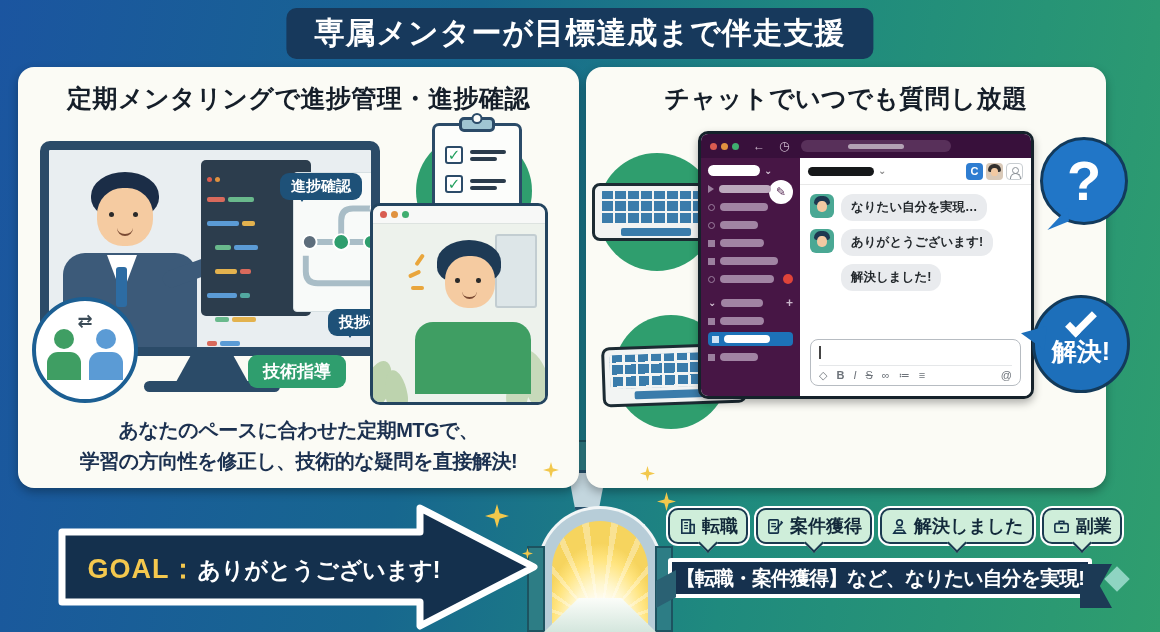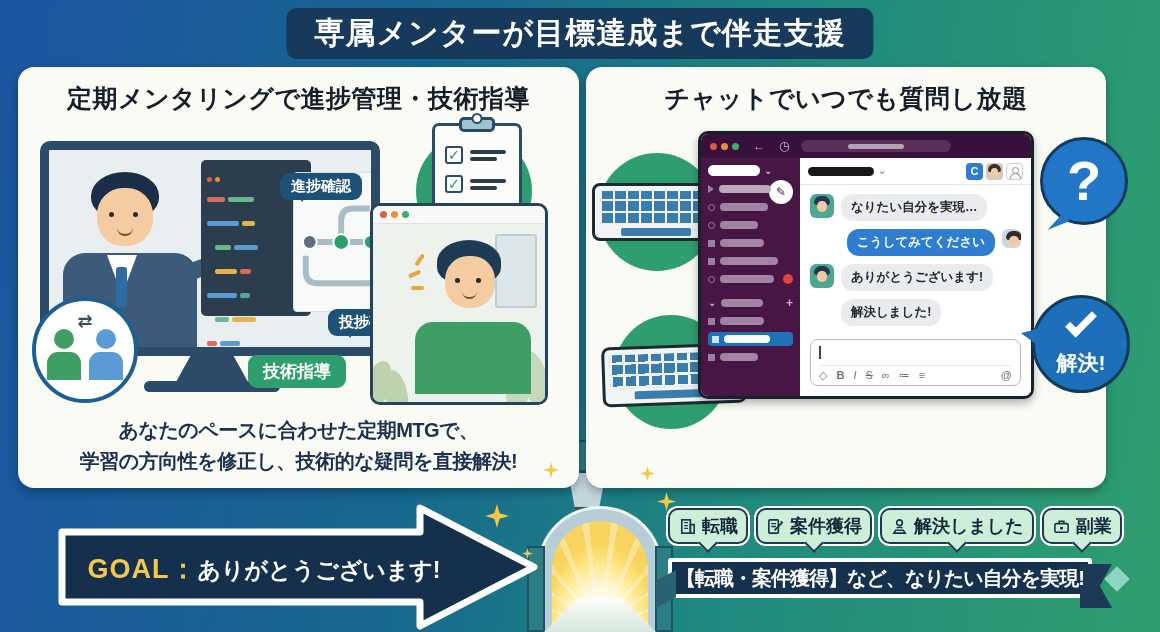--- a/index.html
+++ b/index.html
@@ -147,21 +147,21 @@
   .ctools .t-italic { font-style: italic; }
   .ctools .t-strike { text-decoration: line-through; }
   .ctools .t-mention { margin-left: auto; }
   .qbubble { position: absolute; left: 454px; top: 14px; width: 88px; height: 88px; background: #2176c7; border: 3.5px solid #123a5c;
     border-radius: 50%; z-index: 4; color: #fff; font-size: 56px; font-weight: 800; text-align: center; line-height: 82px; }
   .qbubble::after { content:""; position: absolute; left: 2px; bottom: -8px; width: 24px; height: 22px; background: #2176c7; clip-path: polygon(10% 100%, 95% 0, 100% 60%); }
   .solved { position: absolute; left: 446px; top: 172px; width: 98px; height: 98px; background: #1d6fba; border: 3px solid #133a5a;
     border-radius: 50%; z-index: 5; text-align: center; }
   .solved::before { content:""; position: absolute; left: -14px; top: 28px; width: 26px; height: 24px; background: #1d6fba; clip-path: polygon(0 30%, 100% 0, 90% 100%); }
   .solved .chk { display: inline-block; width: 30px; height: 15px; border-left: 7px solid #fff; border-bottom: 7px solid #fff; transform: rotate(-45deg); margin-top: 16px; }
-  .solved .lbl { color: #fff; font-size: 21px; font-weight: 800; margin-top: 16px; }
+  .solved .lbl { color: #fff; font-size: 25px; font-weight: 800; margin-top: 2px; }
 
   
   .pillar { position: absolute; left: 574px; top: 440px; width: 24px; height: 34px; background: #2d7d85; border: 2px solid #1d5360; z-index: 1; }
   .keystone { position: absolute; left: 566px; top: 470px; width: 42px; height: 40px; background: #c3d6de; border: 3px solid #27506b;
     clip-path: polygon(4% 0, 96% 0, 78% 100%, 22% 100%); z-index: 2; }
   .arch { position: absolute; left: 537px; top: 506px; width: 126px; height: 126px; background: #b7cdd8;
     border: 3px solid #f2f6f7; border-bottom: none; border-radius: 70px 70px 0 0; z-index: 2; }
   .arch::before { content:""; position: absolute; left: -13px; bottom: 0; width: 14px; height: 82px; background: #2d7d85; border: 2px solid #1d5360; }
   .arch::after { content:""; position: absolute; right: -13px; bottom: 0; width: 14px; height: 82px; background: #2d7d85; border: 2px solid #1d5360; }
   .arch .opening { position: absolute; left: 12px; right: 12px; top: 12px; bottom: 0; border-radius: 50px 50px 0 0;
@@ -193,21 +193,21 @@
 </head>
 <body>
 
 <div class="stage">
 
   <div class="title-band">
     <span>専属メンターが目標達成まで伴走支援</span>
   </div>
 
   <div class="card left">
-    <h2>定期メンタリングで進捗管理・技術指導</h2>
+    <h2>定期メンタリングで進捗管理・進捗確認</h2>
     <div class="illo">
 
       <div class="monitor">
         <div class="mentor">
           <div class="hair"></div>
             <div class="face"></div>
           <div class="body"></div>
             <div class="shirt"></div>
             <div class="tie"></div>
           <div class="arm"></div>
@@ -396,24 +396,20 @@
                 <div class="csq logo">C</div>
                 <div class="csq avatar"></div>
                 <div class="csq invite"></div>
               </div>
             </div>
             <div class="messages">
               <div class="msg">
                 <div class="mav"></div>
                 <div class="mbubble">なりたい自分を実現…</div>
               </div>
-              <div class="msg me">
-                <div class="mbubble">こうしてみてください</div>
-                <div class="mav sm"></div>
-              </div>
               <div class="msg">
                 <div class="mav"></div>
                 <div class="mbubble">ありがとうございます!</div>
               </div>
               <div class="msg indent">
                 <div class="mbubble">解決しました!</div>
               </div>
             </div>
             <div class="composerbox">
               <div class="cursorbar"></div>

